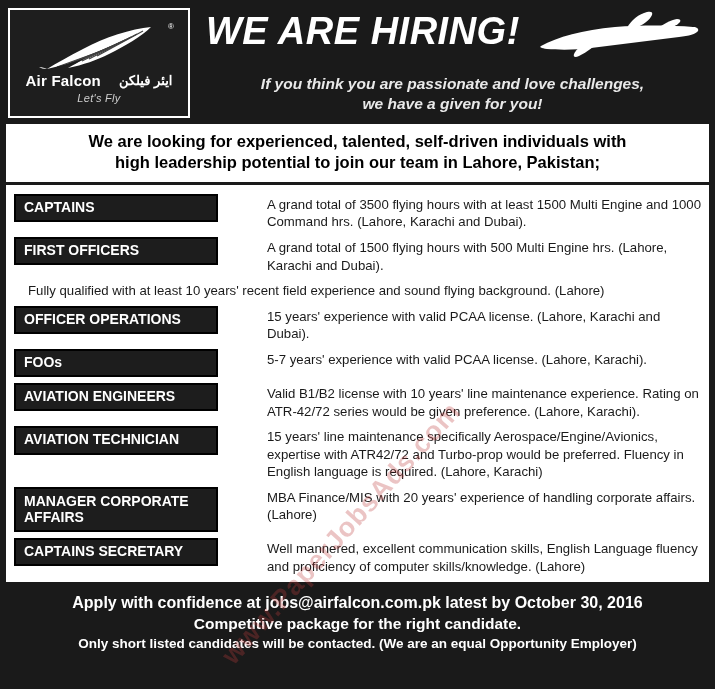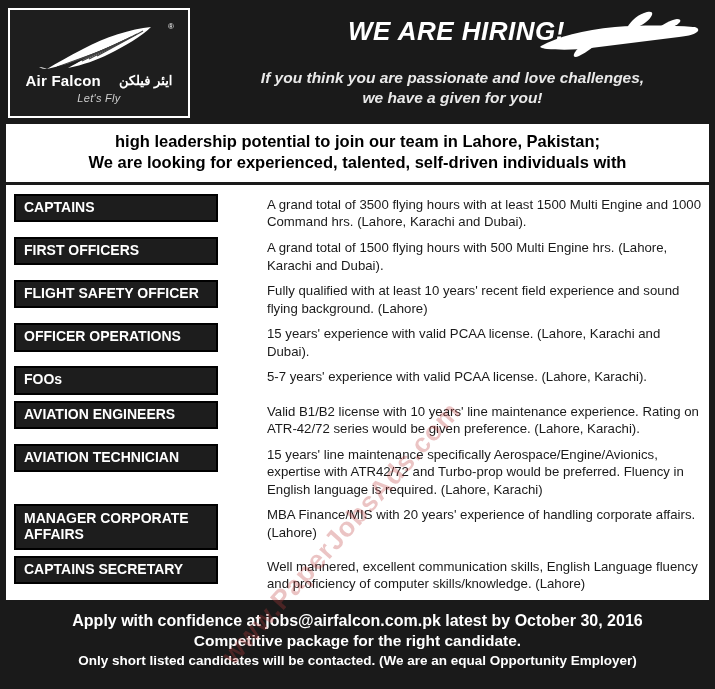--- a/index.html
+++ b/index.html
@@ -90,27 +90,26 @@
   .header-right {
     flex: 1;
     position: relative;
     display: flex;
     flex-direction: column;
     justify-content: center;
     padding-left: 16px;
   }
   .hiring-title {
     color: #ffffff;
-    font-size: 26px;
+    font-size: 38px;
     font-weight: bold;
     font-style: italic;
     letter-spacing: 0.5px;
     line-height: 1;
     margin-bottom: 24px;
-    text-align: center;
   }
   .hiring-sub {
     color: #e9e9e9;
     font-size: 15.5px;
     font-style: italic;
     font-weight: bold;
     line-height: 1.28;
     text-align: center;
     padding-right: 8px;
   }
@@ -263,38 +262,37 @@
           </g>
         </svg>
       </div>
       <div class="hiring-title">WE ARE HIRING!</div>
       <div class="hiring-sub">If you think you are passionate and love challenges,</div>
       <div class="hiring-sub">we have a given for you!</div>
     </div>
   </div>
 
   <div class="intro">
+    <div>We are looking for experienced, talented, self-driven individuals with</div>
     <div>high leadership potential to join our team in Lahore, Pakistan;</div>
-    <div>We are looking for experienced, talented, self-driven individuals with</div>
   </div>
 
   <div class="body-panel">
 
     <div class="row">
       <div class="tag">CAPTAINS</div>
       <div class="desc">A grand total of 3500 flying hours with at least 1500 Multi Engine and 1000 Command hrs. (Lahore, Karachi and Dubai).</div>
     </div>
 
     <div class="row">
       <div class="tag">FIRST OFFICERS</div>
       <div class="desc">A grand total of 1500 flying hours with 500 Multi Engine hrs. (Lahore, Karachi and Dubai).</div>
     </div>
 
     <div class="row">
-      <div class="tag">FLIGHT SAFETY OFFICER</div>
       <div class="desc">Fully qualified with at least 10 years' recent field experience and sound flying background. (Lahore)</div>
     </div>
 
     <div class="row">
       <div class="tag">OFFICER OPERATIONS</div>
       <div class="desc">15 years' experience with valid PCAA license. (Lahore, Karachi and Dubai).</div>
     </div>
 
     <div class="row">
       <div class="tag">FOOs</div>

